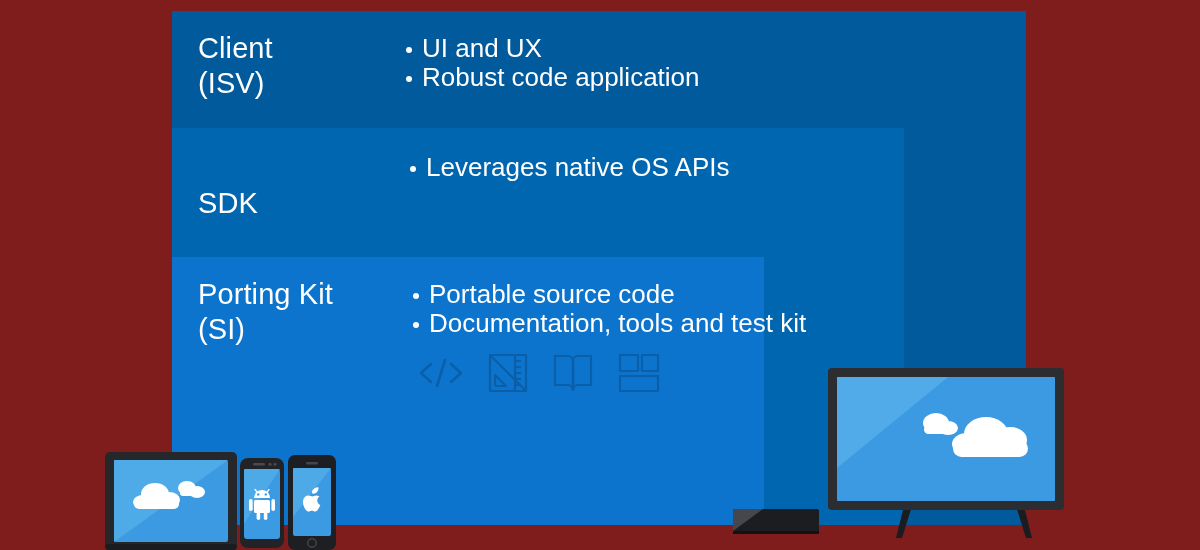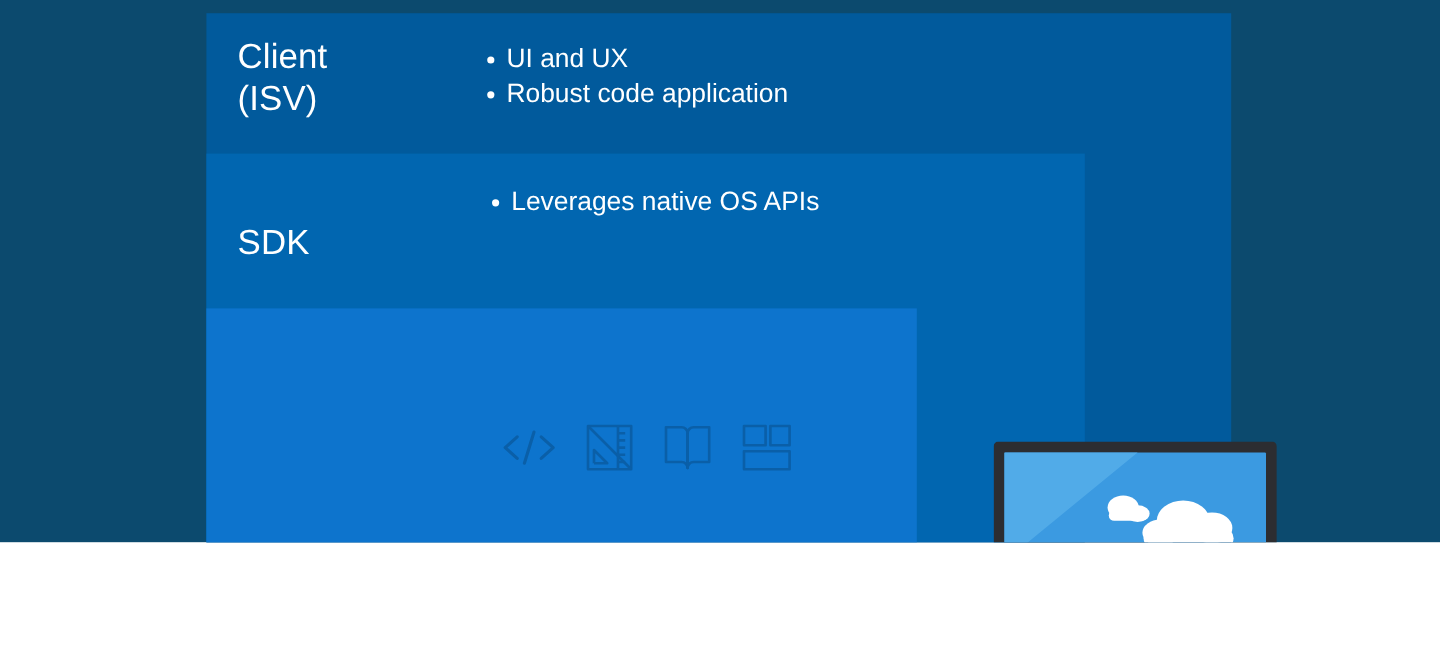--- a/index.html
+++ b/index.html
@@ -3,22 +3,22 @@
 <meta charset="utf-8">
 <style>
   html, body {
     margin: 0;
     padding: 0;
     background: #ffffff;
   }
   #stage {
     position: relative;
     width: 1200px;
-    height: 452px;
-    background: #0c4a6e;
+    height: 550px;
+    background: #7f1d1d;
     overflow: hidden;
     font-family: "Liberation Sans", "DejaVu Sans", sans-serif;
   }
 
   
   .band {
     position: absolute;
     left: 172px;
   }
   #band-client {
@@ -59,21 +59,21 @@
 
   .bullets {
     list-style: none;
     margin: 0;
     padding: 0;
     color: #ffffff;
   }
   .bullets li {
     position: relative;
     padding-left: 16px;
-    font-size: 22px;
+    font-size: 26px;
     line-height: 29px;
     white-space: nowrap;
   }
   .bullets li::before {
     content: "";
     position: absolute;
     left: 0;
     top: 13px;
     width: 6px;
     height: 6px;
@@ -139,20 +139,30 @@
 
   <div class="row" id="row-sdk">
     <div class="row-title">
       <span class="t-line">SDK</span>
     </div>
     <ul class="bullets">
       <li>Leverages native OS APIs</li>
     </ul>
   </div>
 
+  <div class="row" id="row-porting">
+    <div class="row-title">
+      <span class="t-line">Porting Kit</span>
+      <span class="t-line">(SI)</span>
+    </div>
+    <ul class="bullets">
+      <li>Portable source code</li>
+      <li>Documentation, tools and test kit</li>
+    </ul>
+  </div>
 
   <div id="kit-icons">
 
     <svg class="kit-icon" width="48" height="40" viewBox="0 0 48 40" fill="none" stroke="#0a5fa8" stroke-width="2.6" stroke-linecap="round" stroke-linejoin="round">
       <polyline points="14,11 4,20 14,29"></polyline>
       <line x1="28" y1="7" x2="20" y2="33"></line>
       <polyline points="34,11 44,20 34,29"></polyline>
     </svg>
 
     <svg class="kit-icon" width="42" height="42" viewBox="0 0 42 42" fill="none" stroke="#0a5fa8" stroke-width="2.2" stroke-linejoin="round">

